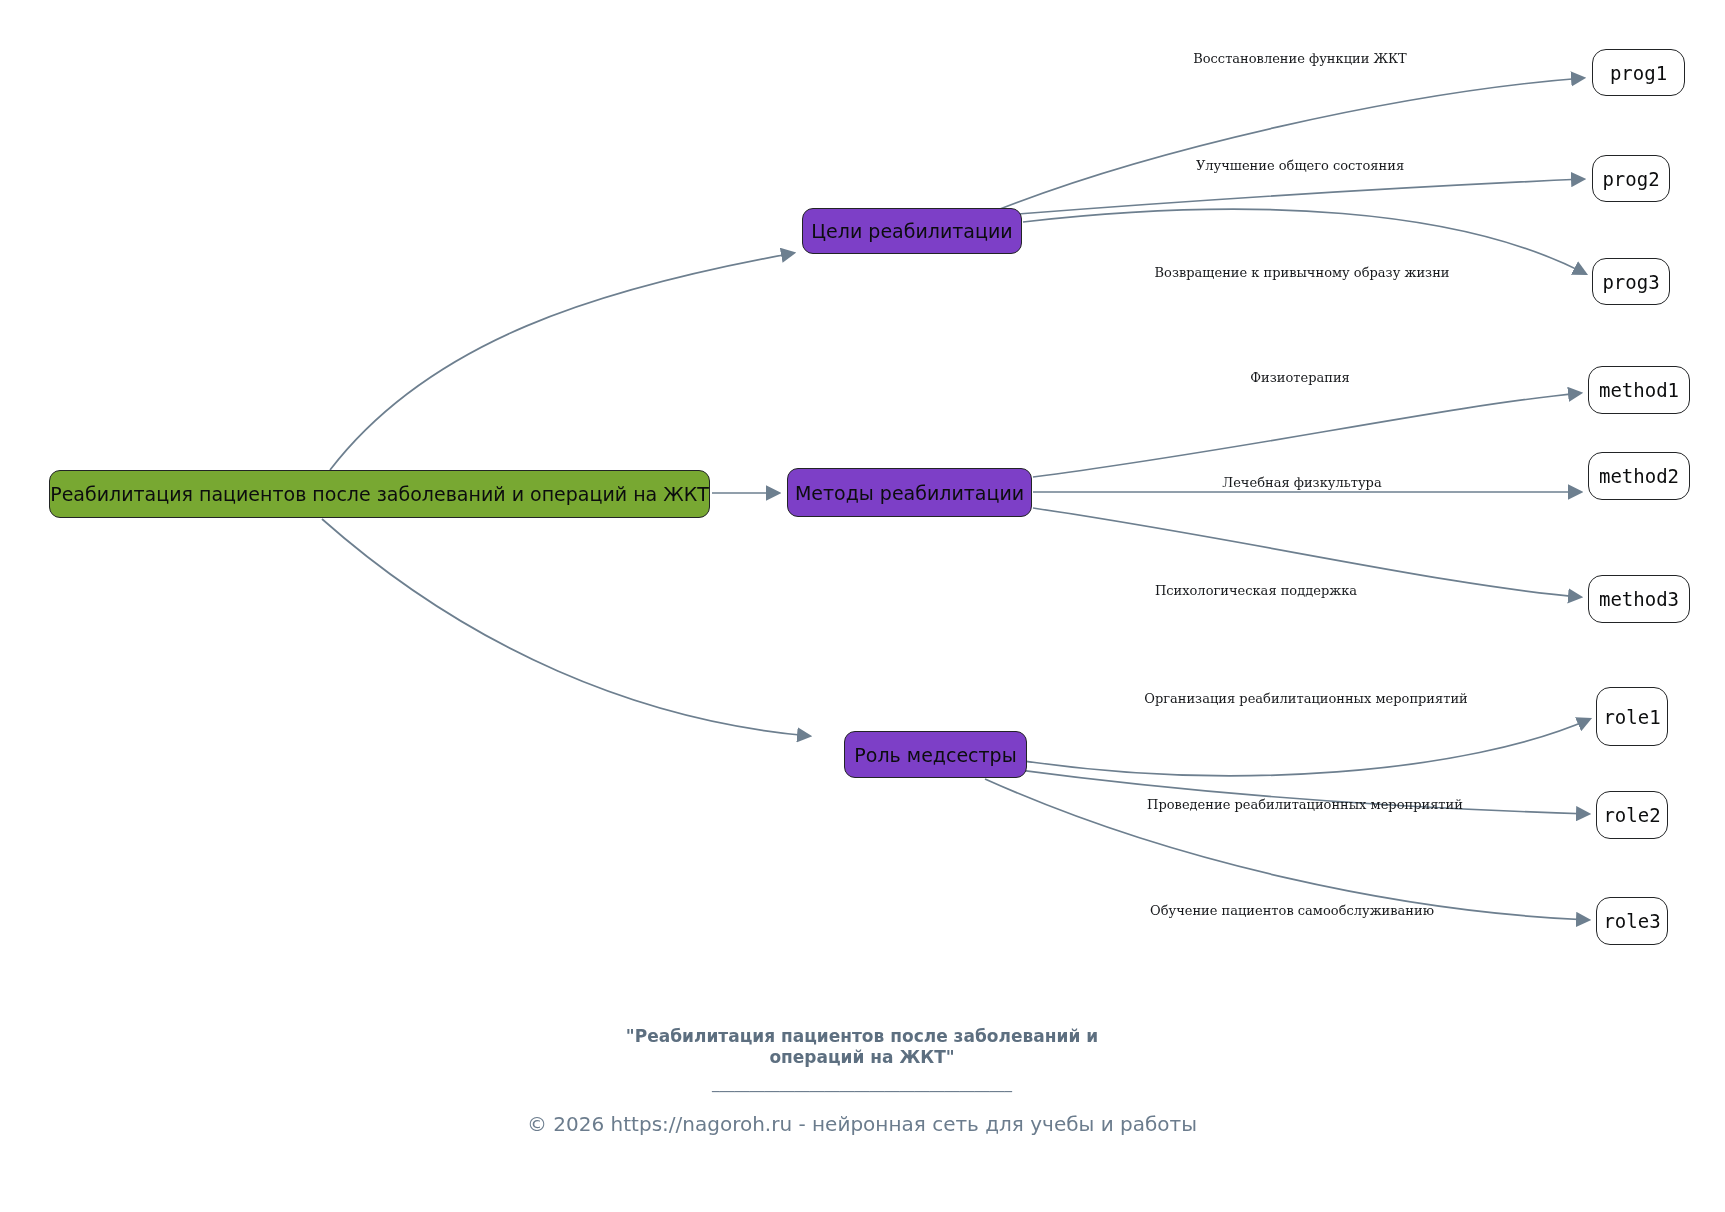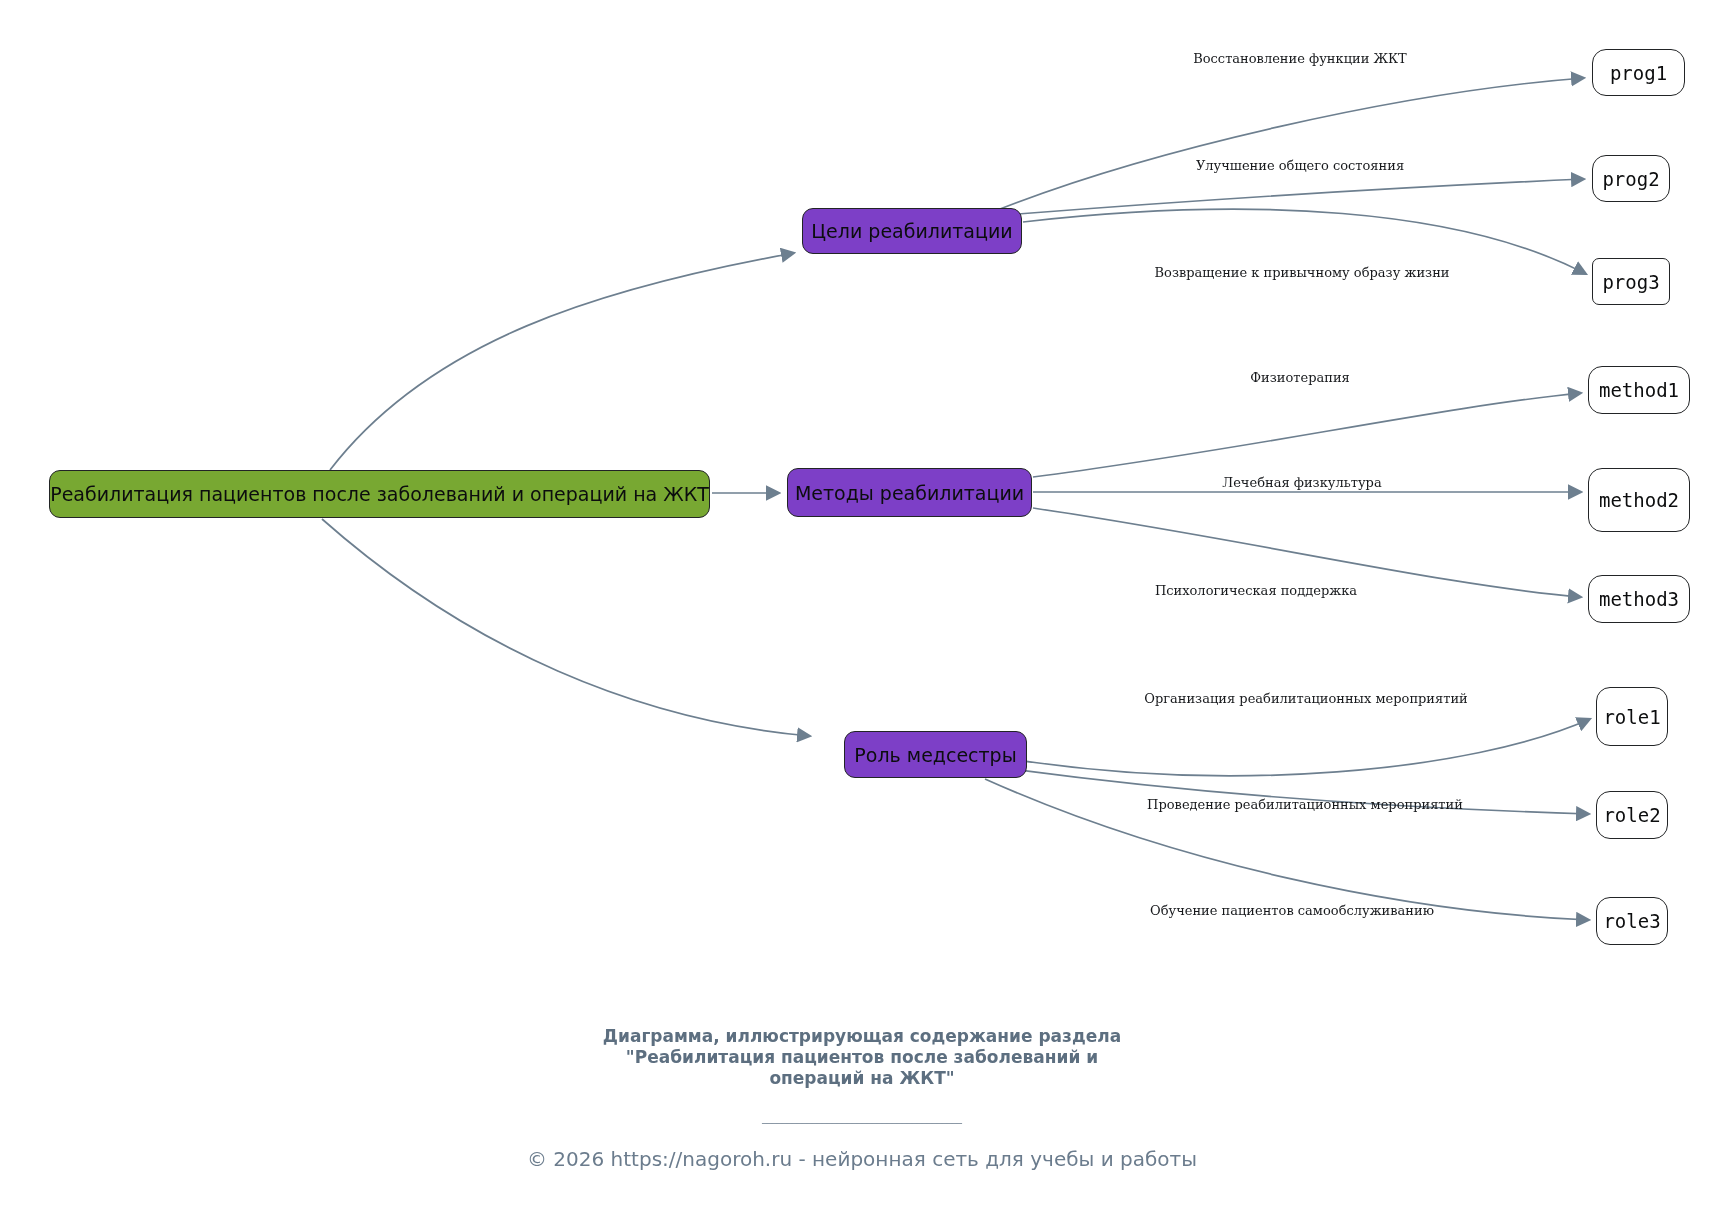--- a/index.html
+++ b/index.html
@@ -25,23 +25,23 @@
   }
   .node.leaf{
     background:var(--leaf-fill,#ffffff);border-radius:14px;
     font-family:"DejaVu Sans Mono","Liberation Mono",monospace;font-size:19px;
   }
   #node-goals  {left:802px;top:208px;width:220px;height:46px;}
   #node-methods{left:787px;top:468px;width:245px;height:49px;}
   #node-nurse  {left:820px;top:731px;width:183px;height:47px;margin-left:24px;}
   #node-prog1  {left:1592px;top:49px; width:93px;height:47px;text-align:right;}
   #node-prog2  {left:1592px;top:155px;width:78px;height:47px;}
-  #node-prog3  {left:1592px;top:258px;width:78px;height:47px;border-radius:7px;}
+  #node-prog3  {left:1592px;top:258px;width:78px;height:47px;}
   #node-method1{left:1588px;top:366px;width:102px;height:48px;}
-  #node-method2{left:1588px;top:468px;width:102px;height:64px;}
+  #node-method2{left:1588px;top:452px;width:102px;height:48px;}
   #node-method3{left:1588px;top:575px;width:102px;height:48px;}
   #node-role1  {left:1596px;top:687px;width:72px;height:59px;}
   #node-role2  {left:1596px;top:791px;width:72px;height:48px;}
   #node-role3  {left:1596px;top:897px;width:72px;height:48px;}
   .edge-label{
     position:absolute;transform:translate(-50%,-50%);
     font-family:"DejaVu Serif","Liberation Serif",serif;
     font-size:13px;color:#17191c;white-space:nowrap;
   }
   #elabel-prog1  {left:1300px;top:58px;}
@@ -52,21 +52,21 @@
   #elabel-method3{left:1256px;top:590px;}
   #elabel-role1  {left:1306px;top:698px;}
   #elabel-role2  {left:1305px;top:804px;}
   #elabel-role3  {left:1292px;top:910px;}
   .footer{
     position:absolute;left:862px;top:1026px;transform:translateX(-50%);
     text-align:center;color:var(--footer-text,#5d6f80);
   }
   .footer .caption{font-size:17px;font-weight:bold;line-height:21px;}
   .footer .divider{
-    margin-top:20px;font-size:10px;letter-spacing:0;line-height:18px;
+    margin-top:6px;font-size:15px;letter-spacing:0;line-height:18px;
     color:var(--footer-muted,#6b7c8d);white-space:nowrap;
   }
   .footer .copyright{
     margin-top:20px;font-size:20px;color:var(--footer-muted,#6b7c8d);
     white-space:nowrap;
   }
 </style>
 </head>
 <body>
 
@@ -116,21 +116,20 @@
   <div class="edge-label" id="elabel-prog3">Возвращение к привычному образу жизни</div>
   <div class="edge-label" id="elabel-method1">Физиотерапия</div>
   <div class="edge-label" id="elabel-method2">Лечебная физкультура</div>
   <div class="edge-label" id="elabel-method3">Психологическая поддержка</div>
   <div class="edge-label" id="elabel-role2">Проведение реабилитационных мероприятий</div>
   <div class="edge-label" id="elabel-role1">Организация реабилитационных мероприятий</div>
   <div class="edge-label" id="elabel-role3">Обучение пациентов самообслуживанию</div>
 
   <div class="footer">
     <div class="caption">
-      <div>Диаграмма, иллюстрирующая содержание раздела</div>
       <div>"Реабилитация пациентов после заболеваний и</div>
       <div>операций на ЖКТ"</div>
     </div>
     <div class="divider">________________________________________</div>
     <div class="copyright">© 2026 https://nagoroh.ru - нейронная сеть для учебы и работы</div>
   </div>
 
 </div>
 
 </body></html>

